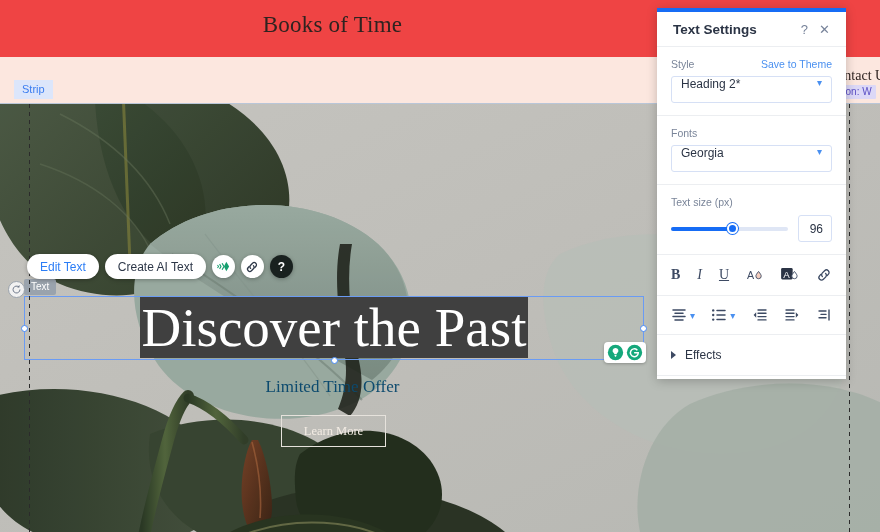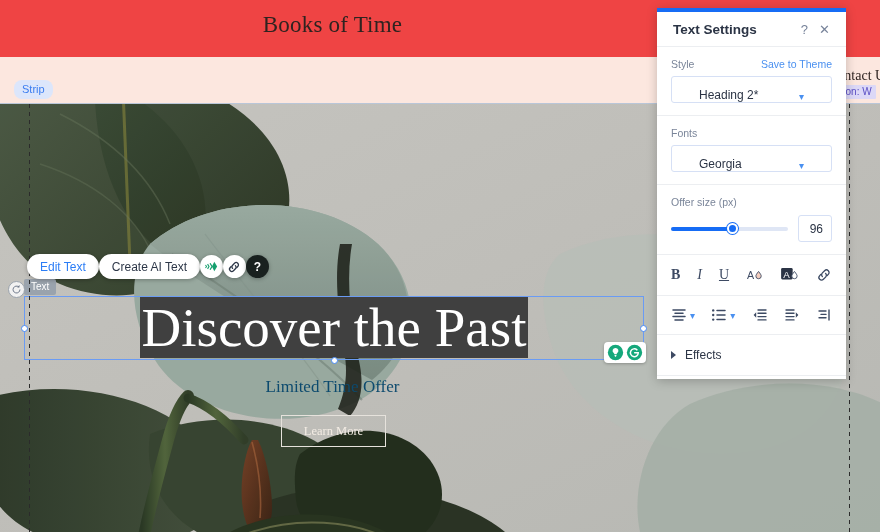--- a/index.html
+++ b/index.html
@@ -34,21 +34,21 @@
   .section-badge {
     position: absolute; left: 826px; top: 85px;
     background: #dcd8f7; color: #5b4fc4;
     font-size: 10px; padding: 1px 4px 2px 4px; white-space: nowrap;
     border-radius: 1px;
   }
   .strip-badge {
     position: absolute; left: 14px; top: 80px;
     background: #dce6fb; color: #3b7df0;
     font-size: 11px; padding: 3px 8px 4px 8px; white-space: nowrap;
-    border-radius: 8px; z-index: 7;
+    border-radius: 0; z-index: 7;
   }
 
   
   .hero {
     position: absolute; left: 0; top: 104px; width: 880px; height: 428px;
     overflow: hidden; background: #c9c9c4;
   }
   .hero svg { display: block; }
 
   
@@ -110,21 +110,21 @@
     position: absolute; left: 281px; top: 415px; width: 105px; height: 32px;
     border: 1px solid #e6e2dc; color: #f3ece4;
     font-family: "Liberation Serif", serif;
     font-size: 12.5px; display: flex; align-items: center; justify-content: center;
     z-index: 4; background: transparent;
   }
 
   
   .float-toolbar {
     position: absolute; left: 27px; top: 254px; z-index: 20;
-    display: flex; align-items: center; 
+    display: flex; align-items: center; gap: 6px;
   }
   .pill {
     height: 25px; border-radius: 13px; background: #ffffff;
     display: flex; align-items: center; padding: 0 13px;
     font-size: 12px; white-space: nowrap;
     box-shadow: 0 1px 4px rgba(0,0,0,.28);
   }
   .pill.primary { color: #2b7df6; }
   .pill.secondary { color: #2d3748; }
   .circ {
@@ -155,21 +155,21 @@
     border-bottom: 1px solid #eceef1;
   }
   .panel-title { font-size: 13.5px; font-weight: bold; color: #2b3445; flex: 1; }
   .panel-ic { color: #77839a; font-size: 13px; margin-left: 11px; cursor: pointer; }
   .sect { padding: 11px 14px 12px 14px; border-bottom: 1px solid #eceef1; }
   .sect-row { display: flex; align-items: baseline; justify-content: space-between; margin-bottom: 6px; }
   .lbl { font-size: 10.5px; color: #7a8599; }
   .link-blue { font-size: 10.5px; color: #4a90f0; cursor: pointer; }
   .select {
     height: 27px; border: 1px solid #d6e0f5; border-radius: 3px;
-    display: flex; align-items: flex-end; padding: 0 27px;
+    display: flex; align-items: flex-start; padding: 0 9px;
     font-size: 12px; color: #2b3445;
   }
   .select .val { flex: 1; }
   .chev { color: #4a90f0; font-size: 10px; }
   .fs-row { display: flex; align-items: center; gap: 10px; margin-top: 7px; }
   .slider { position: relative; flex: 1; height: 14px; }
   .strack { position: absolute; top: 5px; left: 0; width: 100%; height: 4px; background: #dfe6f5; border-radius: 2px; }
   .sfill  { position: absolute; top: 5px; left: 0; width: 52%; height: 4px; background: #166cf5; border-radius: 2px; }
   .sthumb { position: absolute; top: 1px; left: 48%; width: 11px; height: 11px; border-radius: 50%; background: #166cf5; border: 2px solid #ffffff; box-shadow: 0 0 0 1px #166cf5; }
   .fs-box {
@@ -352,21 +352,21 @@
       <div class="sect-row">
         <div class="lbl">Fonts</div>
       </div>
       <div class="select">
         <span class="val">Georgia</span>
         <span class="chev">▾</span>
       </div>
     </div>
 
     <div class="sect">
-      <div class="lbl">Offer size (px)</div>
+      <div class="lbl">Text size (px)</div>
       <div class="fs-row">
         <div class="slider">
           <div class="strack"></div>
           <div class="sfill" style="width: 52%;"></div>
           <div class="sthumb" style="left: calc(52% - 5px);"></div>
         </div>
         <div class="fs-box">96</div>
       </div>
     </div>
 

